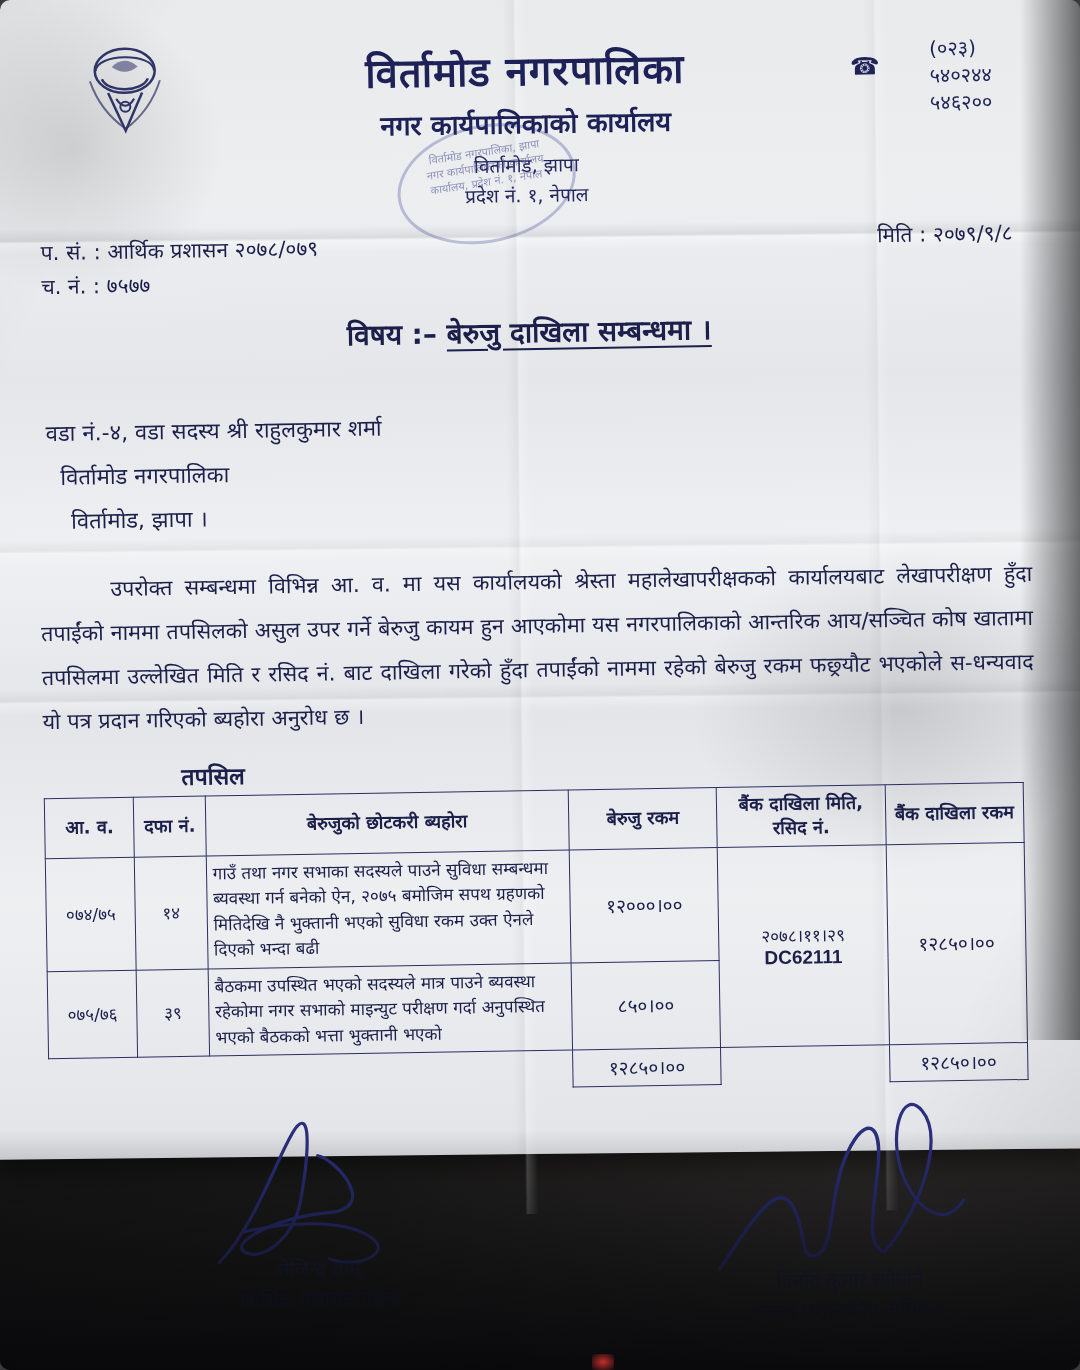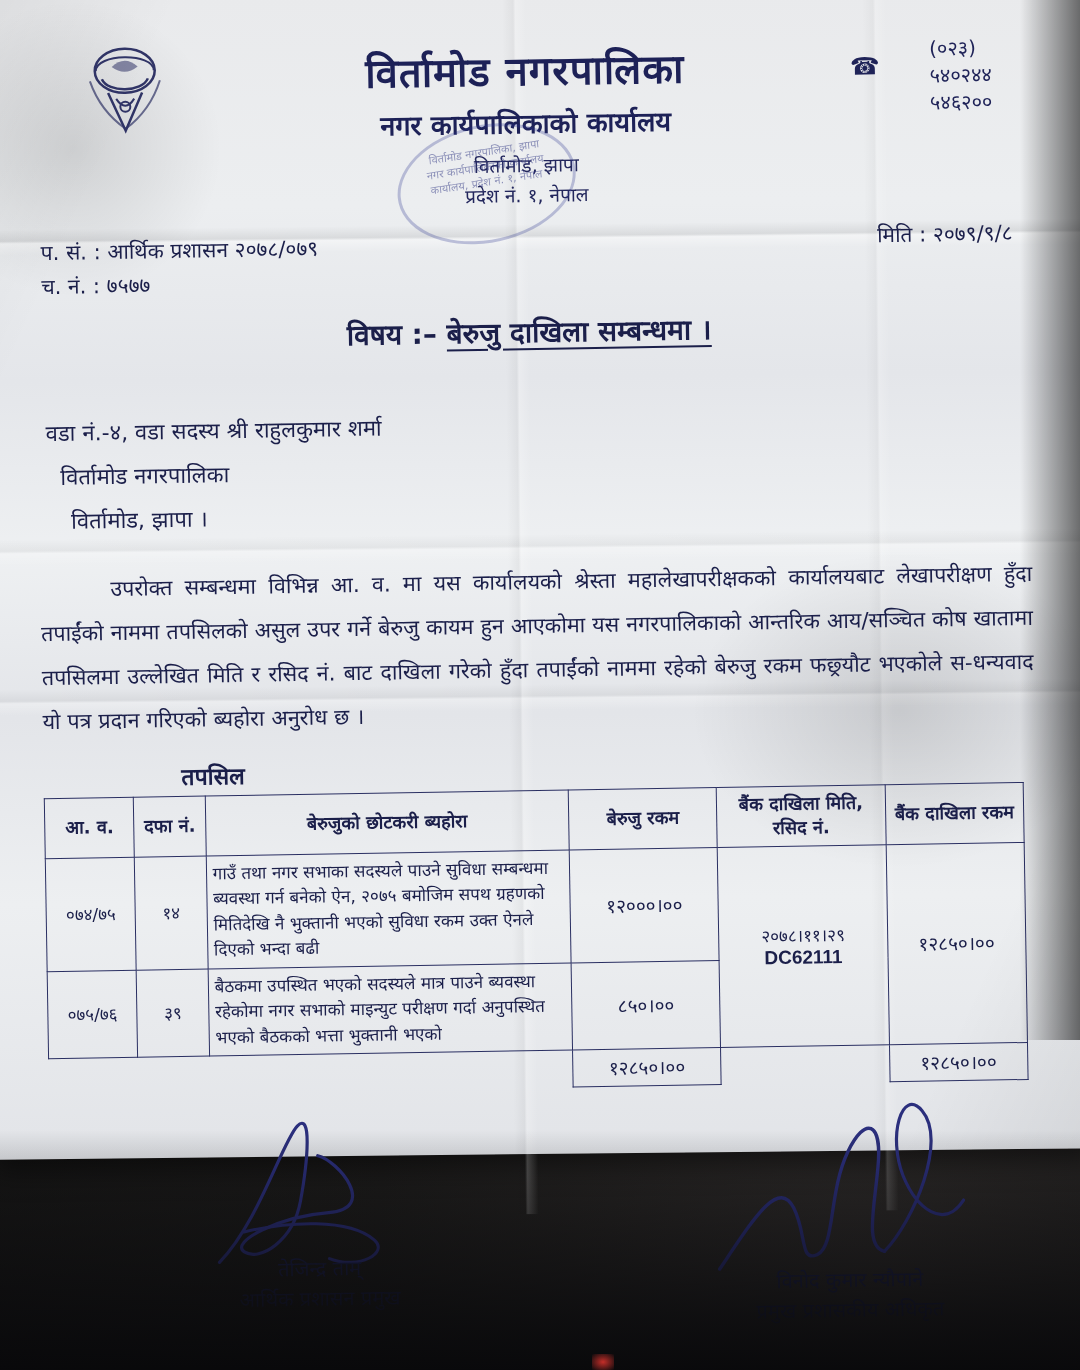--- a/index.html
+++ b/index.html
@@ -8,20 +8,21 @@
     width: 1080px; height: 1370px;
     background: #3a3a3c;
     font-family: "Liberation Sans", sans-serif;
   }
   #photo {
     position: relative;
     width: 1080px; height: 1370px;
     overflow: hidden;
     background:
       radial-gradient(ellipse at 80% 95%, #2e2b2a 0%, #1d1c1b 40%, #111 100%);
+    border-radius: 10px;
   }
   
   #paper {
     position: absolute;
     left: -12px; top: -6px;
     width: 1104px; height: 1160px;
     background:
       linear-gradient(115deg, rgba(0,0,0,0.06) 0%, rgba(255,255,255,0.0) 12%, rgba(255,255,255,0.0) 88%, rgba(0,0,0,0.07) 100%),
       linear-gradient(180deg, #e9eaec 0%, #eceef0 18%, #e4e6ea 33%, #eef0f2 48%, #e3e5e9 62%, #edeff1 78%, #e2e4e8 100%);
     transform: rotate(-0.6deg);

